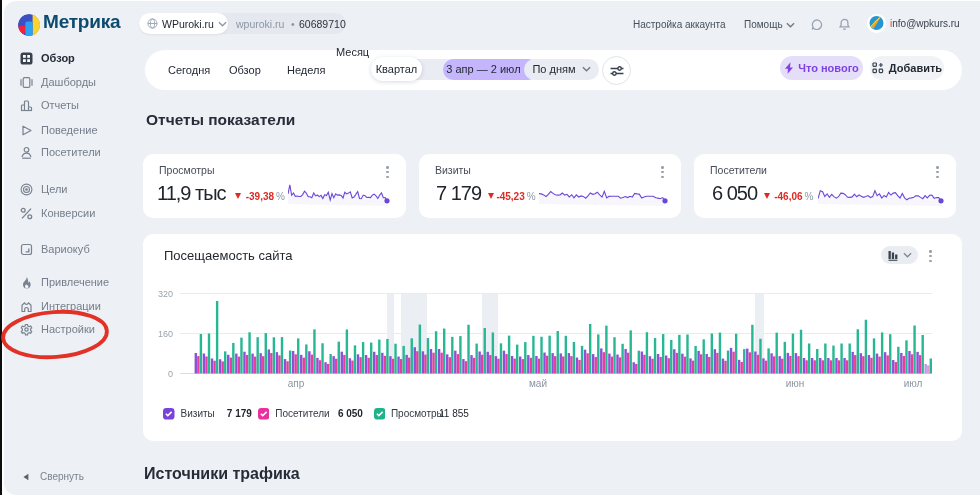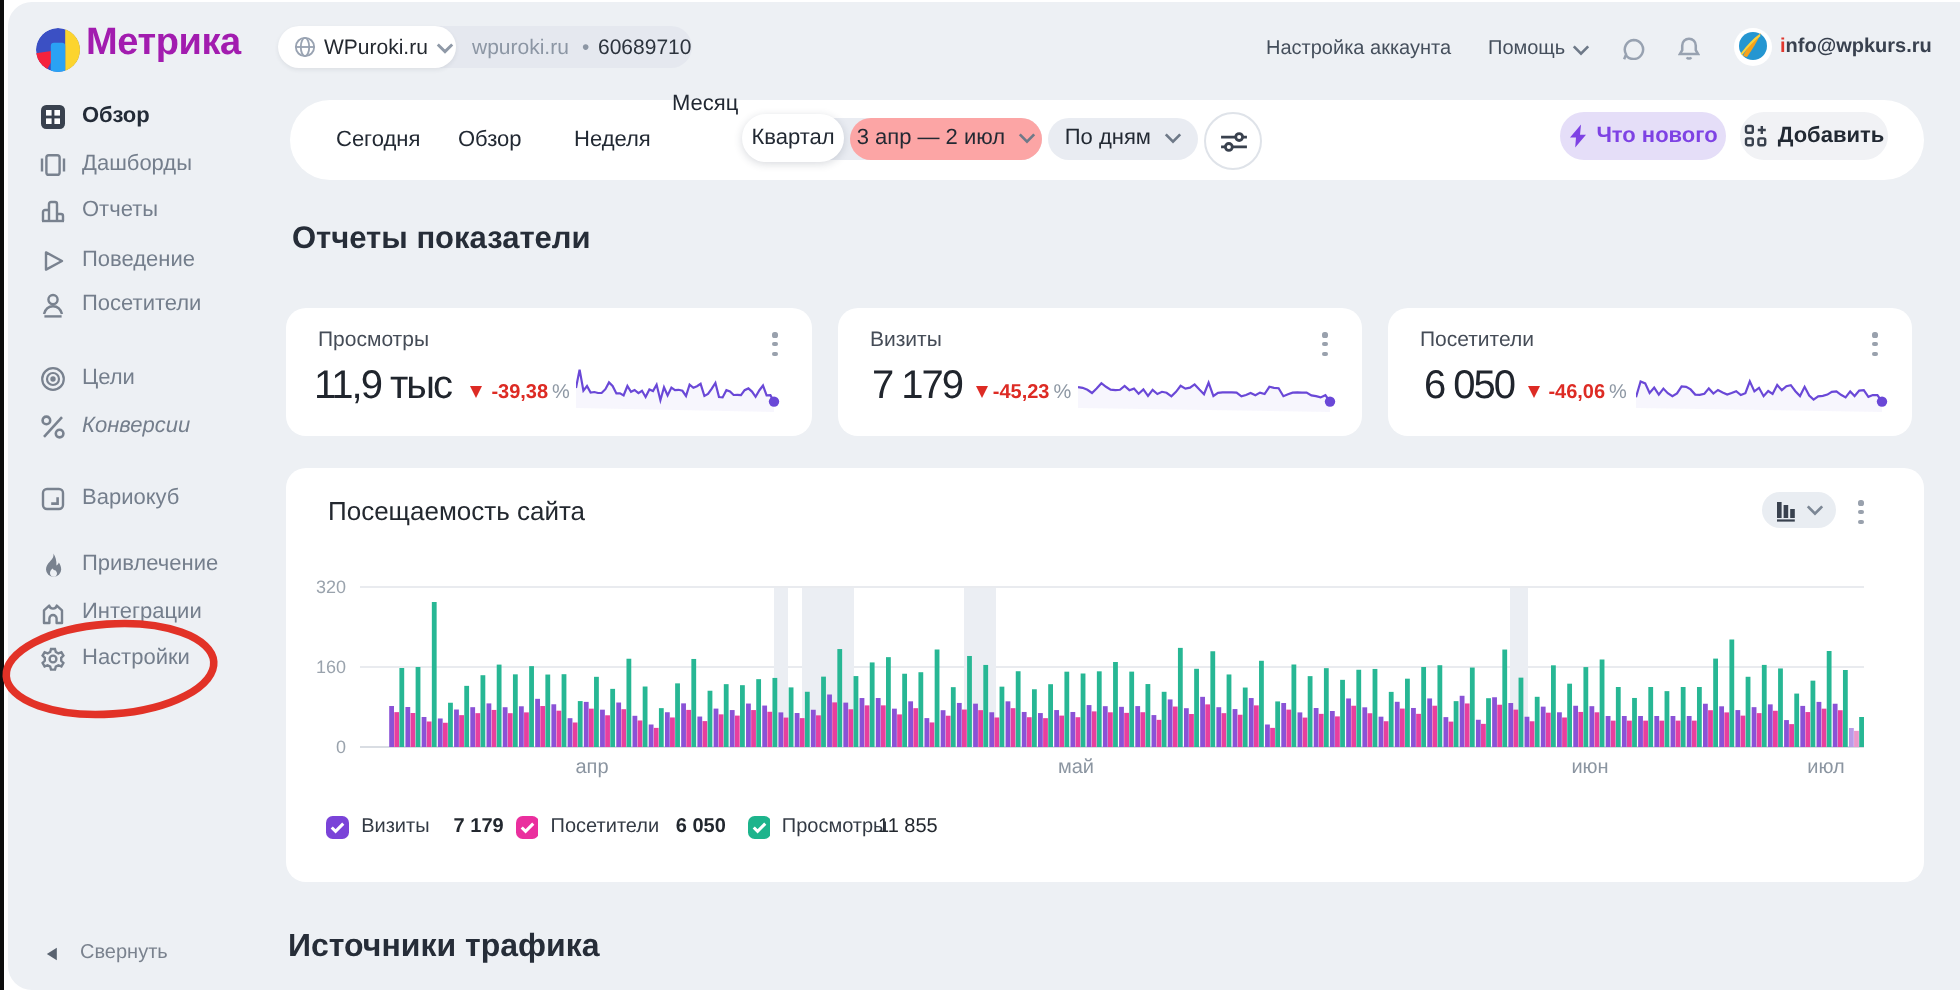--- a/index.html
+++ b/index.html
@@ -30,21 +30,21 @@
         <circle cx="11" cy="11" r="11"></circle>
       </clipPath>
     </defs>
 <g clip-path="url(#lc)">
 <circle cx="11" cy="11" r="11" fill="#3b50c4"></circle>
 <rect x="14.6" y="-1" width="9" height="24" fill="#fcd42e"></rect>
 <path d="M11 11 L-0.2 12.6 A11.3 11.3 0 0 0 5.6 20.6 Z" fill="#f5223d"></path>
 <rect x="7.4" y="7.4" width="7.2" height="15" rx="1.6" fill="#2aa2f4"></rect>
 </g>
   </svg>
-<div class="abs" style="left:43px;top:10.5px;font-size:19px;font-weight:bold;color:#a21caf;letter-spacing:-0.2px">Метрика</div>
+<div class="abs" style="left:43px;top:10.5px;font-size:19px;font-weight:bold;color:#0c4a6e;letter-spacing:-0.2px">Метрика</div>
 <div class="abs" style="left:139px;top:13px;width:207px;height:21px;border-radius:11px;background:#e5e8ef"></div>
 <div class="abs" style="left:139px;top:13px;width:89px;height:21px;border-radius:11px;background:#fff;box-shadow:0 1px 2px rgba(40,50,70,0.08);display:flex;align-items:center">
 <svg style="margin-left:8px" width="11" height="11" viewBox="0 0 12 12" fill="none" stroke="#99a3b2" stroke-width="1">
       <circle cx="6" cy="6" r="5"></circle>
       <ellipse cx="6" cy="6" rx="2.3" ry="5"></ellipse>
       <path d="M1 6h10"></path>
     </svg>
 <span style="margin-left:4px;font-size:10.5px;color:#23282f">WPuroki.ru</span>
 <svg style="margin-left:4px" width="9" height="6" viewBox="0 0 10 6" fill="none" stroke="#8f99a7" stroke-width="1.6">
       <path d="M1 1l4 4 4-4"></path>
@@ -64,21 +64,21 @@
 <svg class="abs" style="left:838.5px;top:18px" width="11" height="12" viewBox="0 0 13 14" fill="none" stroke="#98a2b1" stroke-width="1.5">
     <path d="M6.5 1.5a4 4 0 0 1 4 4v2.8l1.3 2.2H1.2l1.3-2.2V5.5a4 4 0 0 1 4-4Z"></path>
     <path d="M5.2 12.5a1.5 1.5 0 0 0 2.6 0"></path>
   </svg>
 <svg class="abs" style="left:867px;top:14px" width="19" height="19" viewBox="0 0 19 19">
 <circle cx="9.5" cy="9.5" r="9.5" fill="#fff"></circle>
 <circle cx="9.5" cy="9" r="7" fill="#2596d1"></circle>
 <path d="M4.5 14 C7 9, 10 5, 13.5 2.5 C11.5 7, 9 11,6.5 14.5 Z" fill="#f6a21c"></path>
 <path d="M3.7 13.2 C6.5 9.5, 9.5 6, 13 3.6" stroke="#fbd23c" stroke-width="1.1" fill="none"></path>
 </svg>
-<div class="abs" style="left:890px;top:17.5px;font-size:10px;font-weight:bold;color:#39414f"><span style="color:#e0372e">i</span>nfo@wpkurs.ru</div>
+<div class="abs" style="left:890px;top:17.5px;font-size:10px;font-weight:normal;color:#39414f"><span style="color:#e0372e">i</span>nfo@wpkurs.ru</div>
 <div class="side-item" style="top:50px;color:#232b37;font-weight:bold;">
     <svg width="13" height="13" viewBox="0 0 13 13">
       <rect x="0.5" y="0.5" width="12" height="12" rx="2.6" fill="#39414e"></rect>
       <rect x="3" y="3" width="2.8" height="2.8" fill="#fff"></rect>
       <rect x="7.2" y="3" width="2.8" height="2.8" fill="#fff"></rect>
       <rect x="3" y="7.2" width="2.8" height="2.8" fill="#fff"></rect>
       <rect x="7.2" y="7.2" width="2.8" height="2.8" fill="#fff"></rect>
     </svg>
     <span>Обзор</span>
   </div>
@@ -111,21 +111,21 @@
     <span>Посетители</span>
   </div>
 <div class="side-item" style="top:181px;color:#747e8c;">
     <svg width="13" height="13" viewBox="0 0 13 13" fill="none" stroke="#79828f" stroke-width="1.1">
       <circle cx="6.5" cy="6.5" r="5.4"></circle>
       <circle cx="6.5" cy="6.5" r="3"></circle>
       <circle cx="6.5" cy="6.5" r="0.8" fill="#79828f"></circle>
     </svg>
     <span>Цели</span>
   </div>
-<div class="side-item" style="top:205px;color:#747e8c;font-style:italic;">
+<div class="side-item" style="top:205px;color:#747e8c;">
     <svg width="13" height="13" viewBox="0 0 13 13" fill="none" stroke="#79828f" stroke-width="1.3">
       <circle cx="3.2" cy="3.2" r="1.9"></circle>
       <circle cx="9.8" cy="9.8" r="1.9"></circle>
       <path d="M11 1.6 2 11.4"></path>
     </svg>
     <span>Конверсии</span>
   </div>
 <div class="side-item" style="top:241px;color:#747e8c;">
     <svg width="13" height="13" viewBox="0 0 13 13" fill="none" stroke="#79828f" stroke-width="1.2">
       <rect x="1.5" y="1.5" width="10" height="10" rx="2"></rect>
@@ -156,21 +156,21 @@
 <div class="abs" style="left:23px;top:471px;display:flex;align-items:center;color:#7a828e;font-size:10px">
 <svg width="6" height="8" viewBox="0 0 7 8" style="margin-right:11px">
       <path d="M6.3 0.3v7.4L0.5 4Z" fill="#59626f"></path>
     </svg>Свернуть</div>
 <div class="abs" style="left:145px;top:50px;width:817px;height:40px;background:#fff;border-radius:20px"></div>
 <div class="tab" style="left:168px;top:63.5px">Сегодня</div>
 <div class="tab" style="left:229px;top:63.5px">Обзор</div>
 <div class="tab" style="left:287px;top:63.5px">Неделя</div>
 <div class="tab" style="left:336px;top:46px">Месяц</div>
 <div class="abs" style="left:372px;top:58.5px;width:149px;height:21px;border-radius:10.5px;background:#e9ecf2"></div>
-<div class="pill" style="left:425px;top:58.5px;width:96px;height:21px;background:#fca5a5;border-radius:10.5px">3 апр — 2 июл&nbsp;&nbsp;<svg width="9" height="6" viewBox="0 0 10 6" fill="none" stroke="#6e7988" stroke-width="1.5">
+<div class="pill" style="left:443px;top:58.5px;width:96px;height:21px;background:#c4b5fd;border-radius:10.5px">3 апр — 2 июл&nbsp;&nbsp;<svg width="9" height="6" viewBox="0 0 10 6" fill="none" stroke="#6e7988" stroke-width="1.5">
       <path d="M1 1l4 4 4-4"></path>
     </svg></div>
 <div class="pill" style="left:371px;top:57px;width:51px;height:24px;background:#fff;box-shadow:0 1px 4px rgba(40,50,70,0.18)">Квартал</div>
 <div class="pill" style="left:524px;top:58.5px;width:75px;height:21px;background:#e9ecf2;border-radius:10.5px">По дням&nbsp;&nbsp;<svg width="9" height="6" viewBox="0 0 10 6" fill="none" stroke="#6e7988" stroke-width="1.5">
       <path d="M1 1l4 4 4-4"></path>
     </svg></div>
 <div class="abs" style="left:602px;top:56px;width:29px;height:29px;border:1px solid #dfe3e9;border-radius:50%;background:#fff;display:flex;align-items:center;justify-content:center">
 <svg width="14" height="12" viewBox="0 0 13 11" fill="none" stroke="#39414e" stroke-width="1.3">
       <path d="M0.5 3.2h6.9M10.4 3.2h2.1M0.5 7.8h2.1M5.6 7.8h6.9"></path>
       <circle cx="8.9" cy="3.2" r="1.6"></circle>

